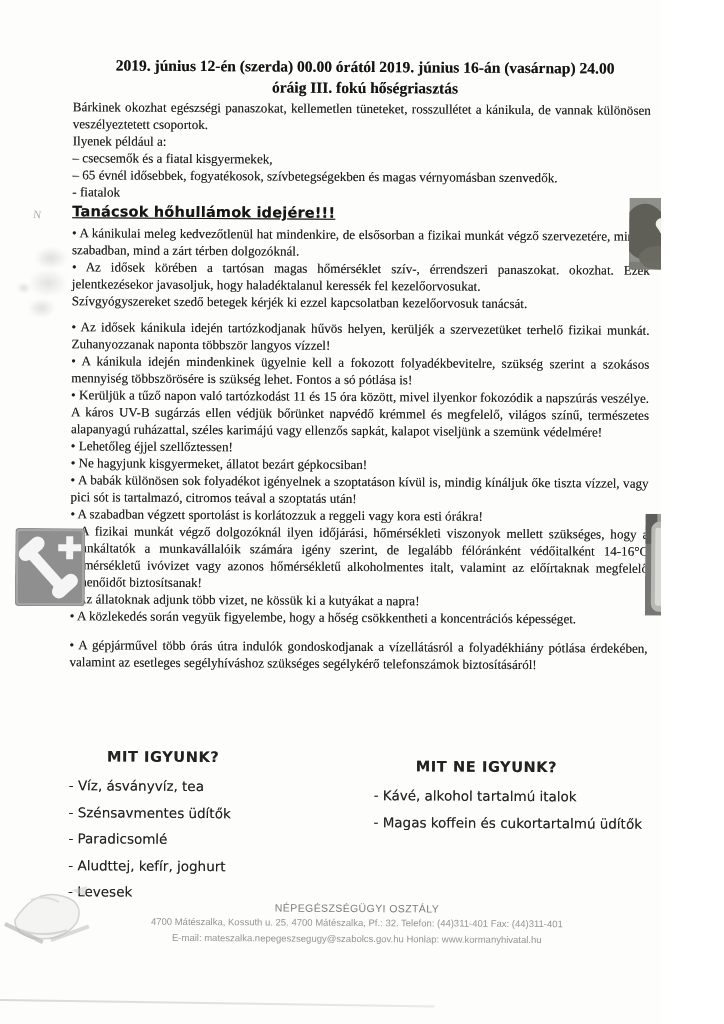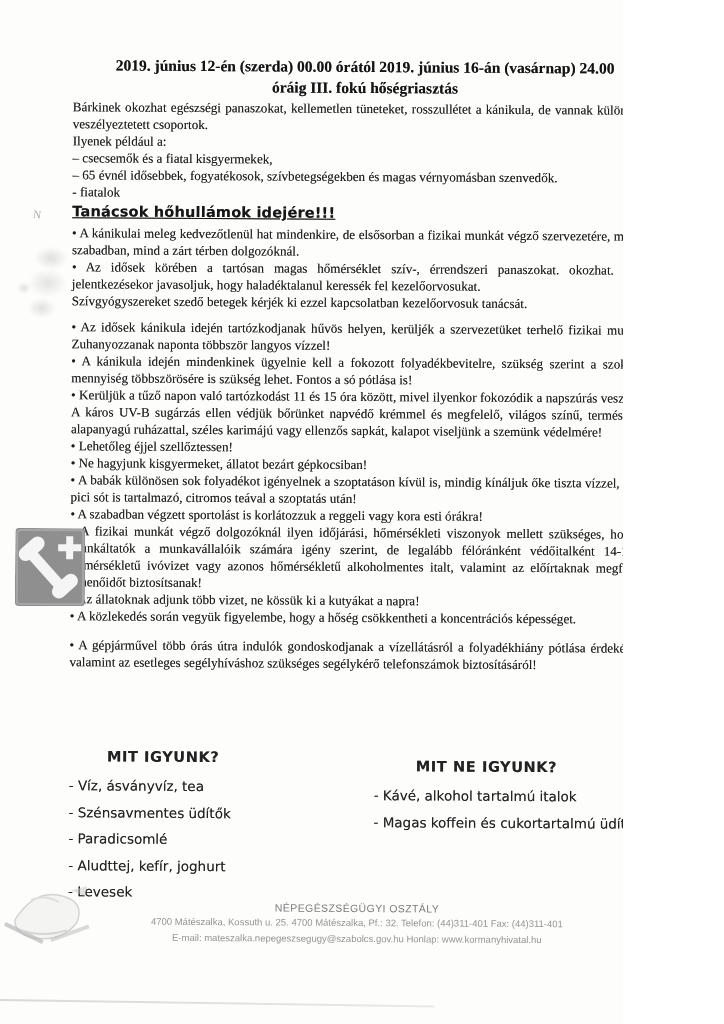--- a/index.html
+++ b/index.html
@@ -1,17 +1,17 @@
 <!DOCTYPE html>
 <html><head>
 <meta charset="utf-8">
 <style>
   html,body{margin:0;padding:0;background:#ffffff;}
   .page{position:relative;width:623px;height:1024px;background:#fdfdfc;overflow:hidden;
-        font-family:"Liberation Serif",serif;color:#1d1d1d;}
+        font-family:"Liberation Serif",serif;color:#1d1d1d;padding-left:38px;}
   .content{position:absolute;inset:0;transform:rotate(.35deg);transform-origin:360px 90px;}
 
   .title{position:absolute;top:56px;left:58px;width:614px;text-align:center;
          font-weight:bold;font-size:15.5px;line-height:21px;color:#141414;
          text-shadow:0 0 .5px rgba(20,20,20,.6);}
   .title span{display:block;}
 
   .bodytext{position:absolute;top:100px;left:73px;width:578px;
             font-size:13.1px;line-height:17px;text-align:justify;
             text-shadow:0 0 .45px rgba(25,25,25,.55);}

